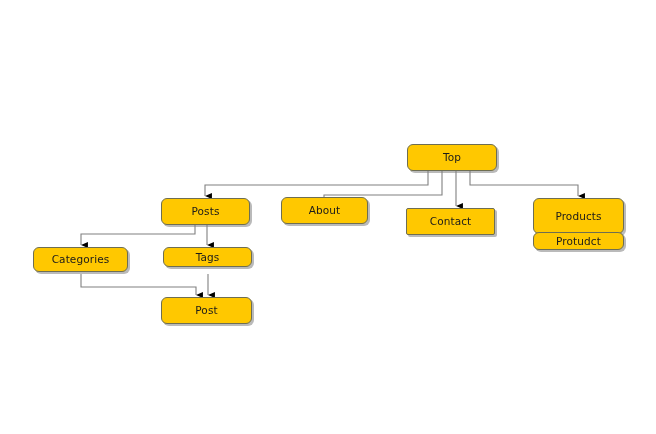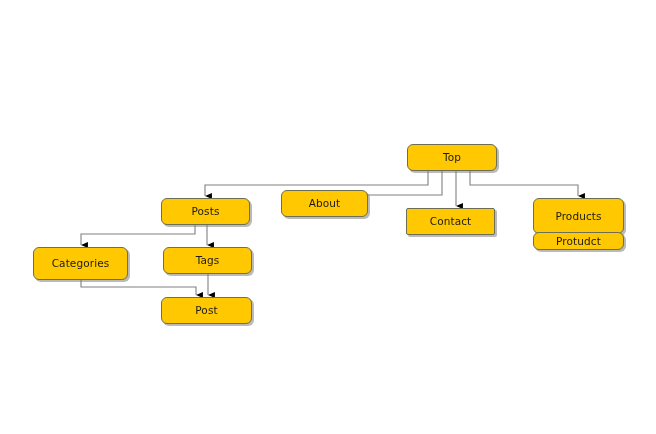--- a/index.html
+++ b/index.html
@@ -73,36 +73,36 @@
       </g>
   </svg>
 
   <div id="node-group">
       <div class="node" style="left: 407px; top: 115px; width: 90px; height: 27px; background: rgb(255, 200, 0); border-color: rgb(110, 110, 82); border-radius: 6px;">
         <span class="node-label" style="color: rgb(27, 27, 27);">Top</span>
       </div>
       <div class="node" style="left: 161px; top: 169px; width: 89px; height: 27px; background: rgb(255, 200, 0); border-color: rgb(110, 110, 82); border-radius: 6px;">
         <span class="node-label" style="color: rgb(27, 27, 27);">Posts</span>
       </div>
-      <div class="node" style="left: 281px; top: 161px; width: 87px; height: 27px; background: rgb(255, 200, 0); border-color: rgb(110, 110, 82); border-radius: 6px; align-items: center;">
+      <div class="node" style="left: 281px; top: 168px; width: 87px; height: 27px; background: rgb(255, 200, 0); border-color: rgb(110, 110, 82); border-radius: 6px; align-items: center;">
         <span class="node-label" style="color: rgb(27, 27, 27);">About</span>
       </div>
       <div class="node" style="left: 406px; top: 179px; width: 89px; height: 27px; background: rgb(255, 200, 0); border-color: rgb(110, 110, 82); border-radius: 2px;">
         <span class="node-label" style="color: rgb(27, 27, 27);">Contact</span>
       </div>
       <div class="node" style="left: 533px; top: 169px; width: 91px; height: 36px; background: rgb(255, 200, 0); border-color: rgb(110, 110, 82); border-radius: 6px;">
         <span class="node-label" style="color: rgb(27, 27, 27);">Products</span>
       </div>
       <div class="node" style="left: 533px; top: 203px; width: 91px; height: 18px; background: rgb(255, 200, 0); border-color: rgb(110, 110, 82); border-radius: 6px;">
         <span class="node-label" style="color: rgb(27, 27, 27);">Protudct</span>
       </div>
-      <div class="node" style="left: 33px; top: 218px; width: 95px; height: 33px; background: rgb(255, 200, 0); border-color: rgb(110, 110, 82); border-radius: 6px;">
+      <div class="node" style="left: 33px; top: 218px; width: 95px; height: 25px; background: rgb(255, 200, 0); border-color: rgb(110, 110, 82); border-radius: 6px;">
         <span class="node-label" style="color: rgb(27, 27, 27);">Categories</span>
       </div>
-      <div class="node" style="left: 163px; top: 218px; width: 89px; height: 27px; background: rgb(255, 200, 0); border-color: rgb(110, 110, 82); border-radius: 6px;">
+      <div class="node" style="left: 163px; top: 218px; width: 89px; height: 20px; background: rgb(255, 200, 0); border-color: rgb(110, 110, 82); border-radius: 6px;">
         <span class="node-label" style="color: rgb(27, 27, 27);">Tags</span>
       </div>
       <div class="node" style="left: 161px; top: 268px; width: 91px; height: 27px; background: rgb(255, 200, 0); border-color: rgb(110, 110, 82); border-radius: 6px;">
         <span class="node-label" style="color: rgb(27, 27, 27);">Post</span>
       </div>
     </div>
 
 </div>
 
 </body></html>

